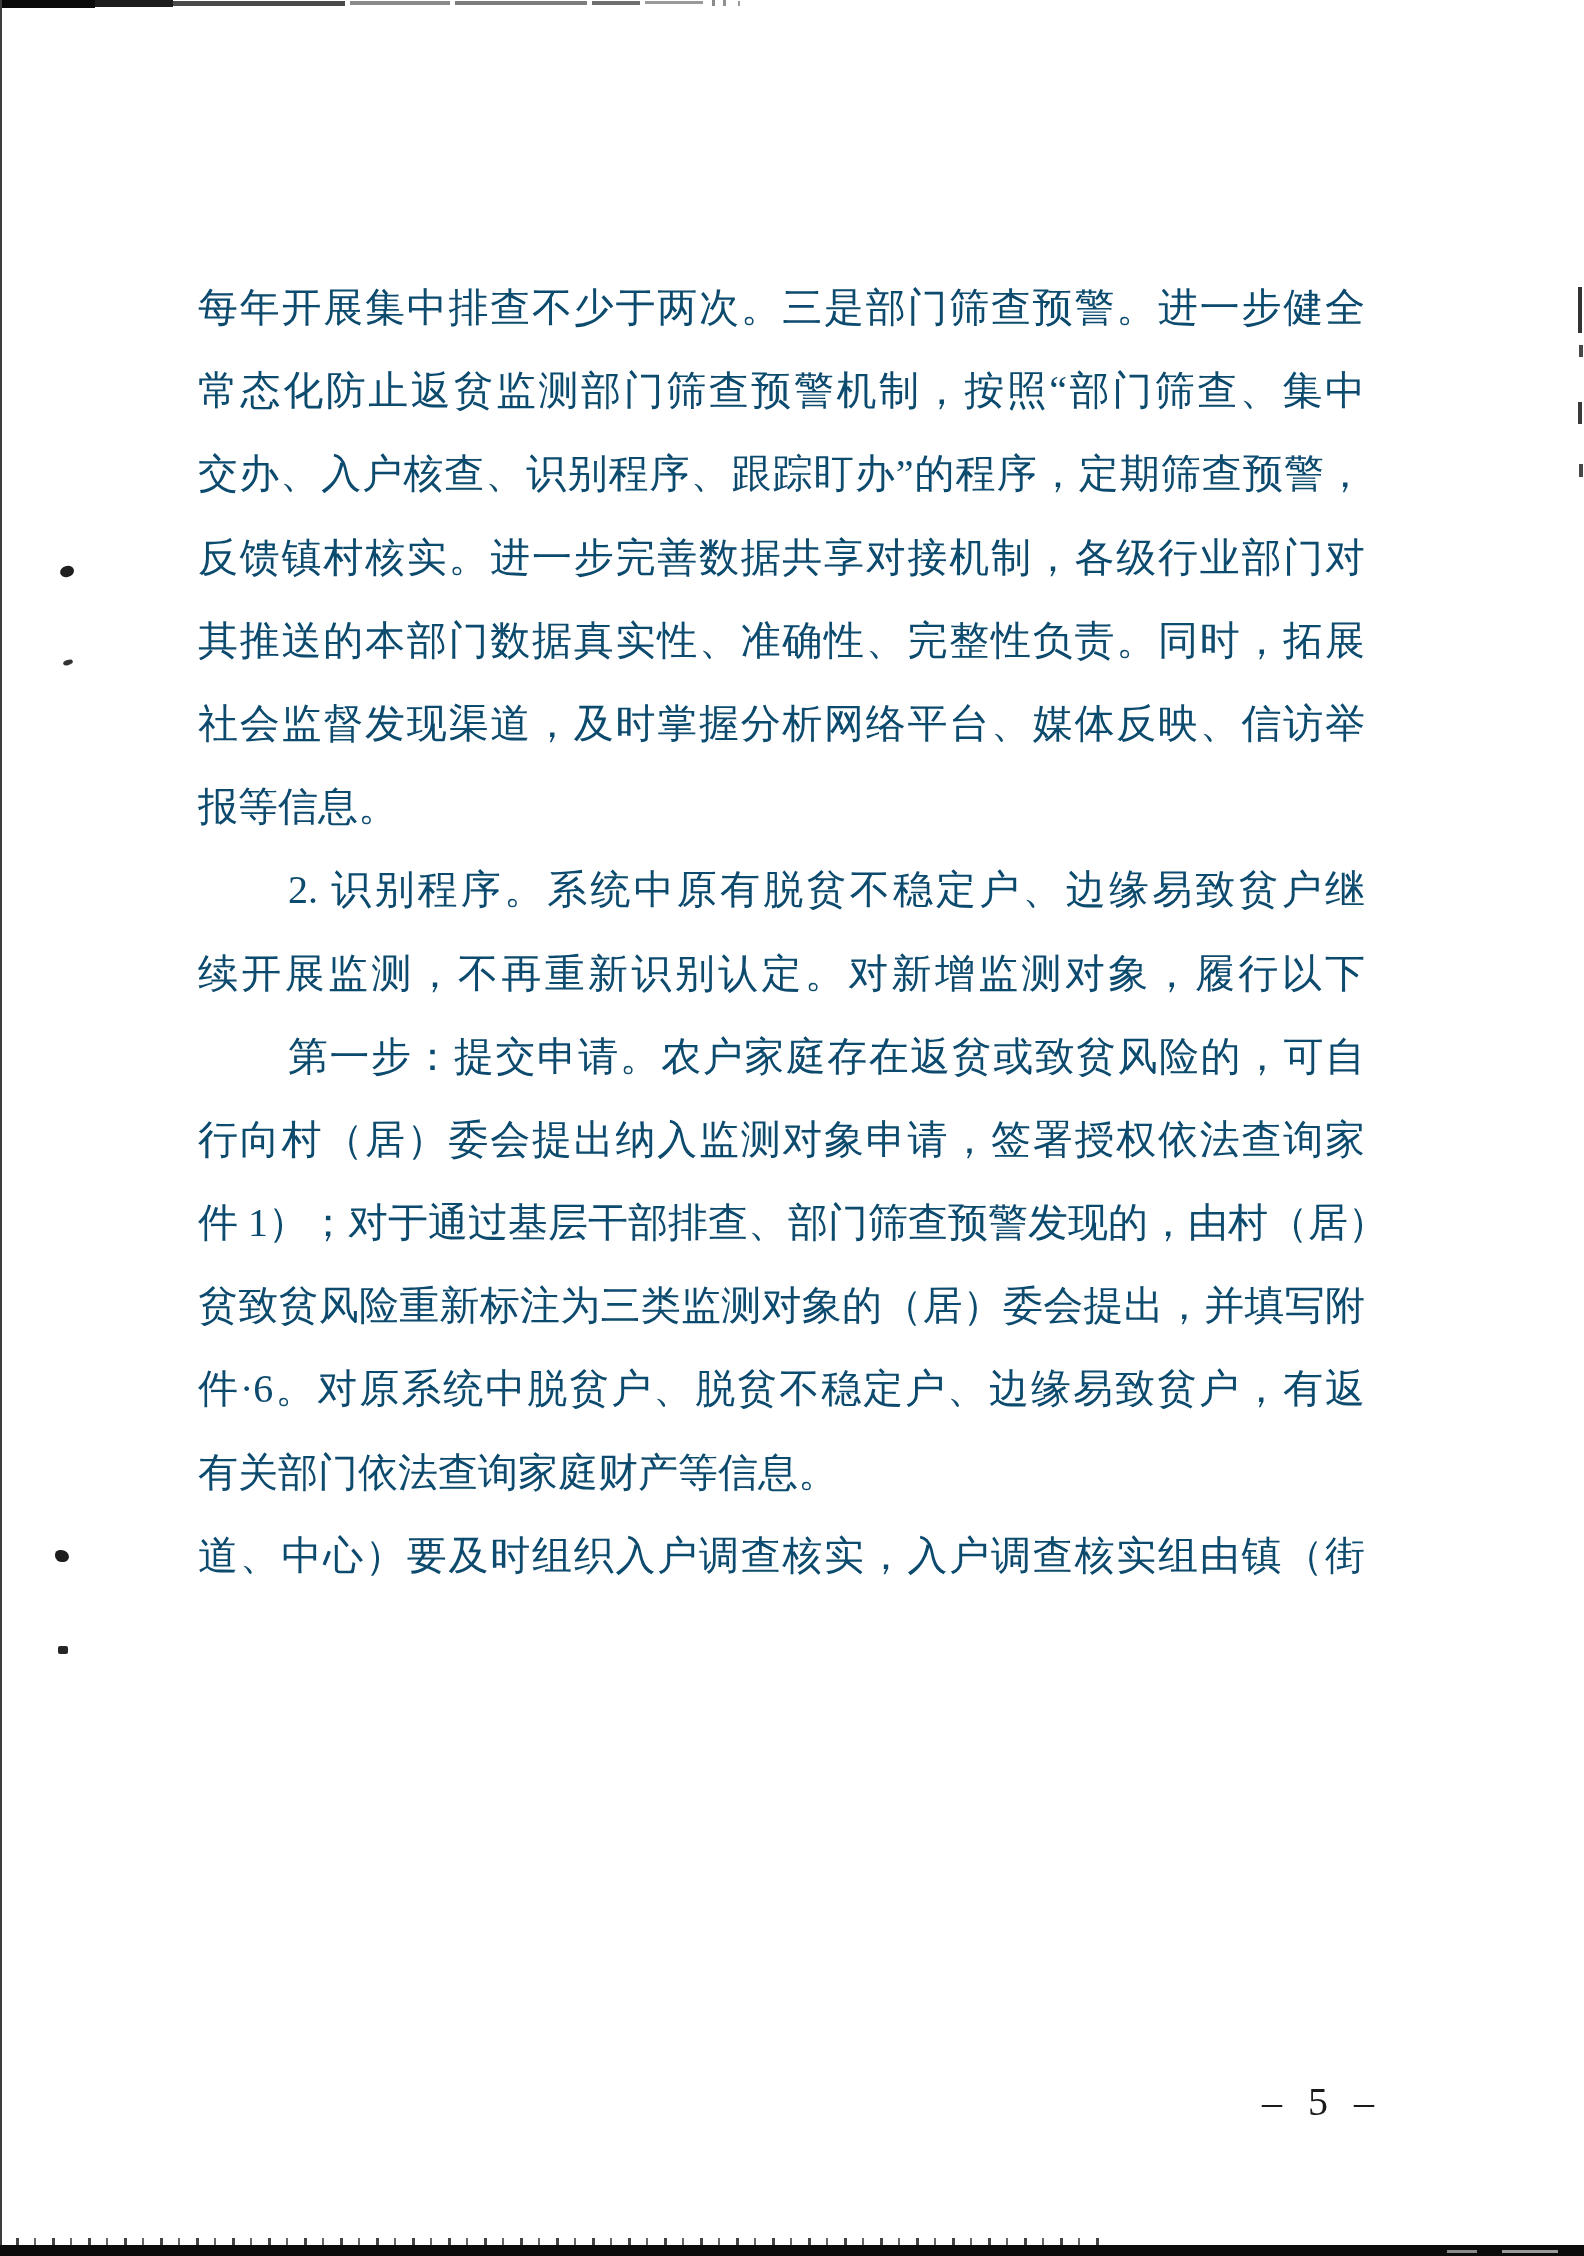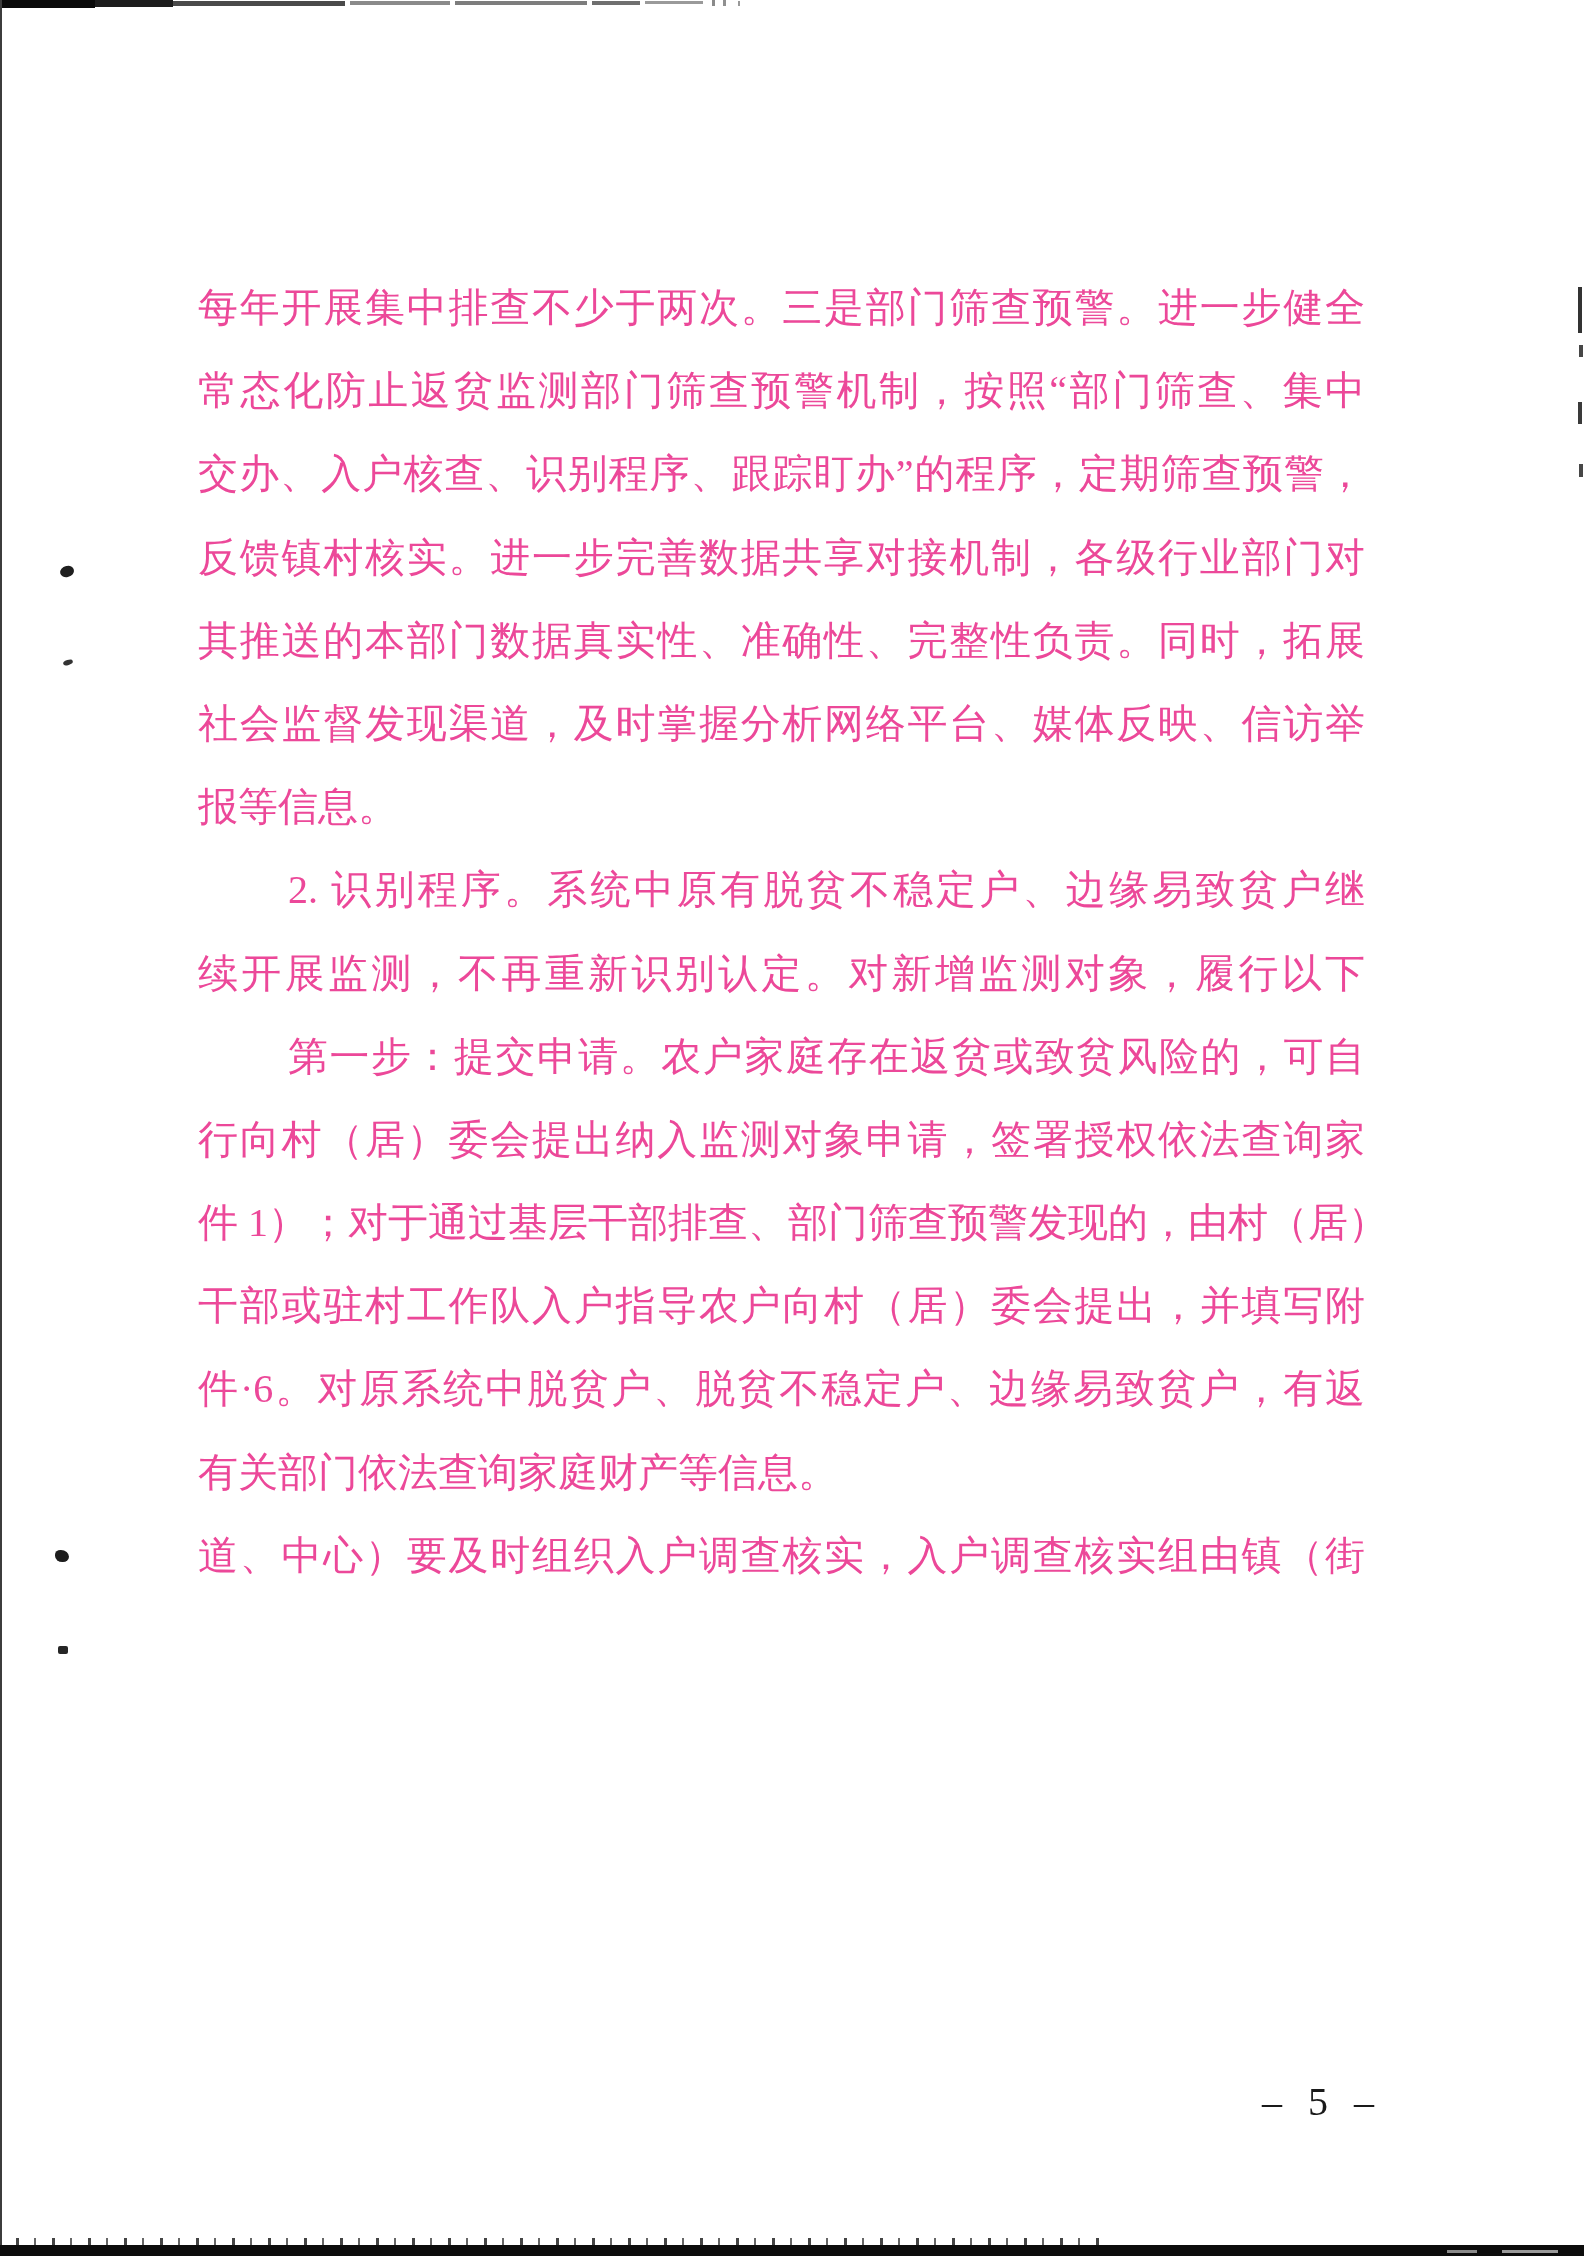--- a/index.html
+++ b/index.html
@@ -18,21 +18,21 @@
     position: absolute;
     inset: 0;
     background: #ffffff;
   }
   
   .text-block {
     position: absolute;
     left: 198px;
     top: 266px;
     width: 1167px;
-    color: #ec4899;
+    color: #0c4a6e;
   }
   .line {
     font-size: 40px;
     height: 83.2px;
     line-height: 83.2px;
     white-space: nowrap;
     text-align: justify;
     text-align-last: justify;
   }
   .line.indent { padding-left: 90px; }
@@ -131,21 +131,21 @@
     <div class="line">交办、入户核查、识别程序、跟踪盯办”的程序，定期筛查预警，</div>
     <div class="line">反馈镇村核实。进一步完善数据共享对接机制，各级行业部门对</div>
     <div class="line">其推送的本部门数据真实性、准确性、完整性负责。同时，拓展</div>
     <div class="line">社会监督发现渠道，及时掌握分析网络平台、媒体反映、信访举</div>
     <div class="line para-end">报等信息。</div>
     <div class="line indent">2. 识别程序。系统中原有脱贫不稳定户、边缘易致贫户继</div>
     <div class="line">续开展监测，不再重新识别认定。对新增监测对象，履行以下</div>
     <div class="line indent">第一步：提交申请。农户家庭存在返贫或致贫风险的，可自</div>
     <div class="line">行向村（居）委会提出纳入监测对象申请，签署授权依法查询家</div>
     <div class="line">件 1）；对于通过基层干部排查、部门筛查预警发现的，由村（居）</div>
-    <div class="line">干部或驻村工作队入户指导农户向村（居）委会提出，并填写附</div>
+    <div class="line">贫致贫风险重新标注为三类监测对象的（居）委会提出，并填写附</div>
     <div class="line">件·6。对原系统中脱贫户、脱贫不稳定户、边缘易致贫户，有返</div>
     <div class="line para-end">有关部门依法查询家庭财产等信息。</div>
     <div class="line">道、中心）要及时组织入户调查核实，入户调查核实组由镇（街</div>
   </div>
 
   <div class="page-number">– 5 –</div>
 
 </div>
 
 </body></html>

